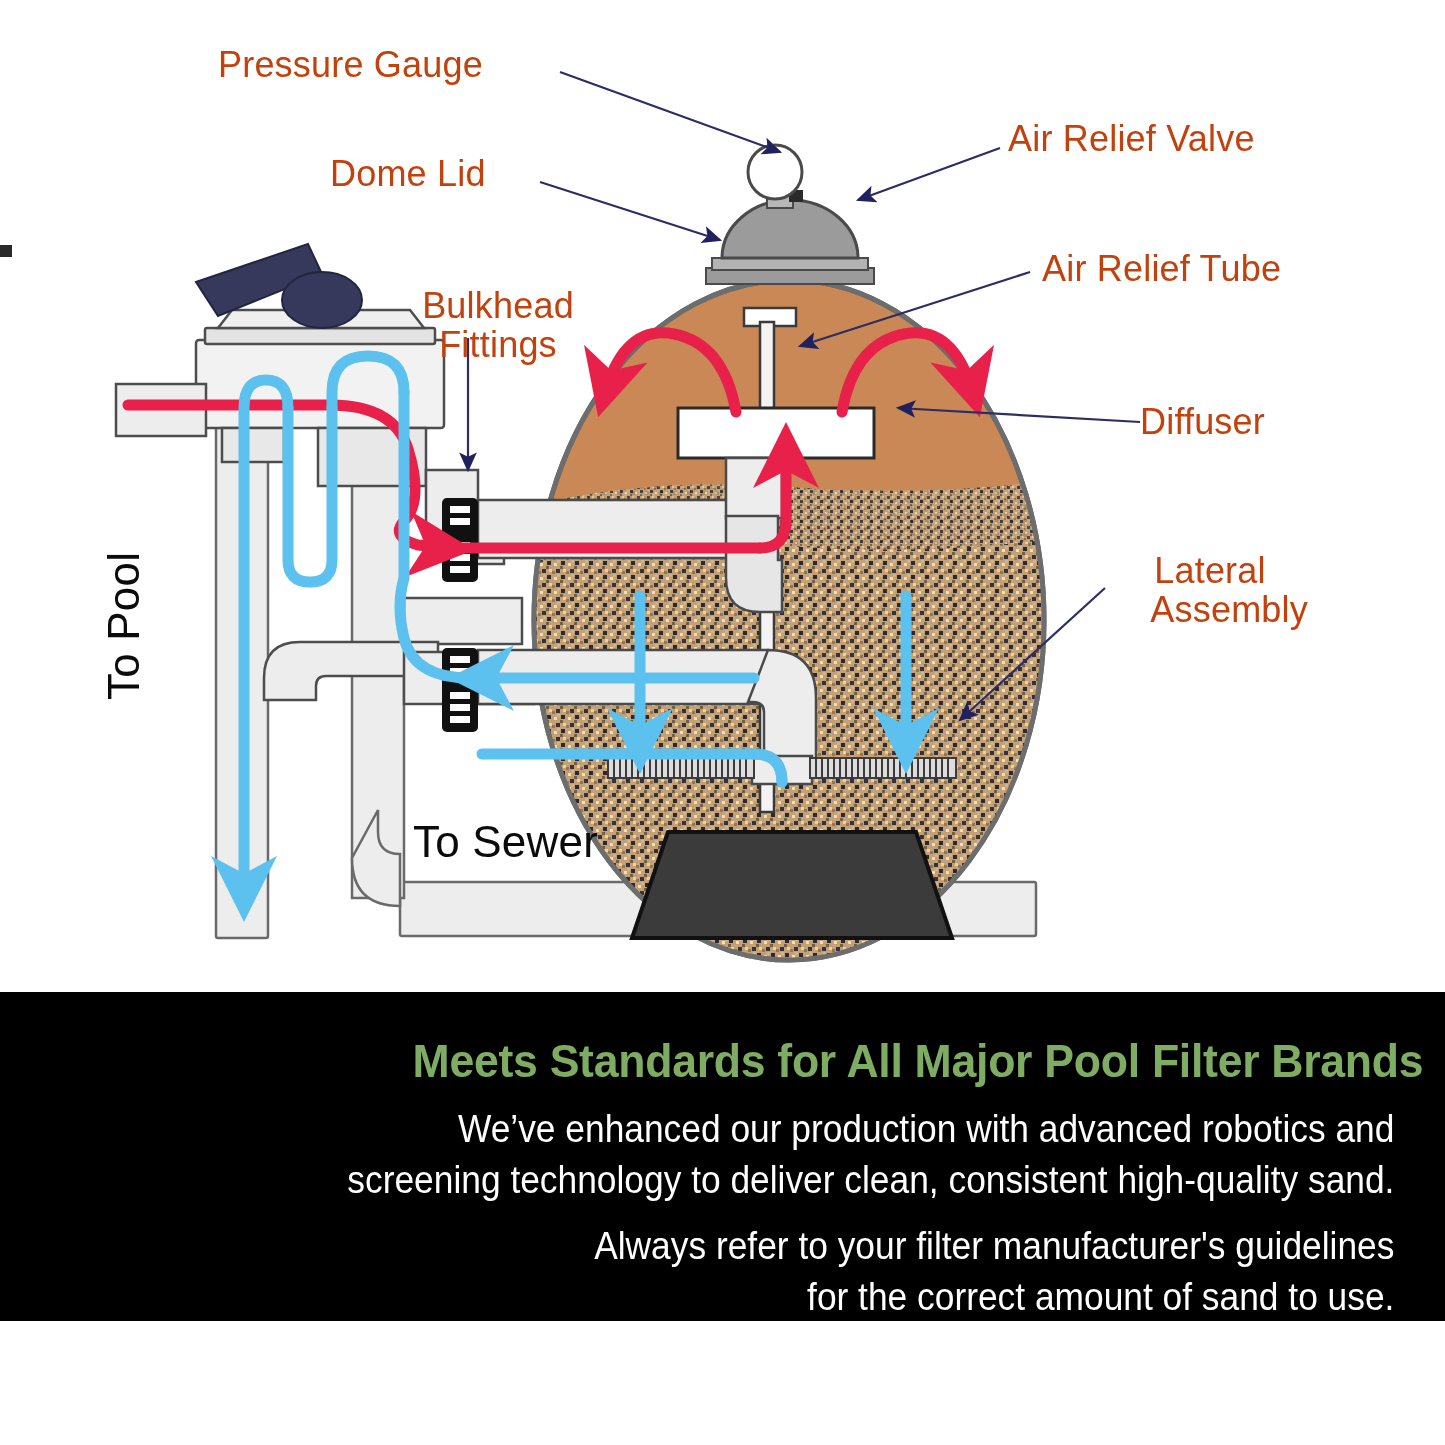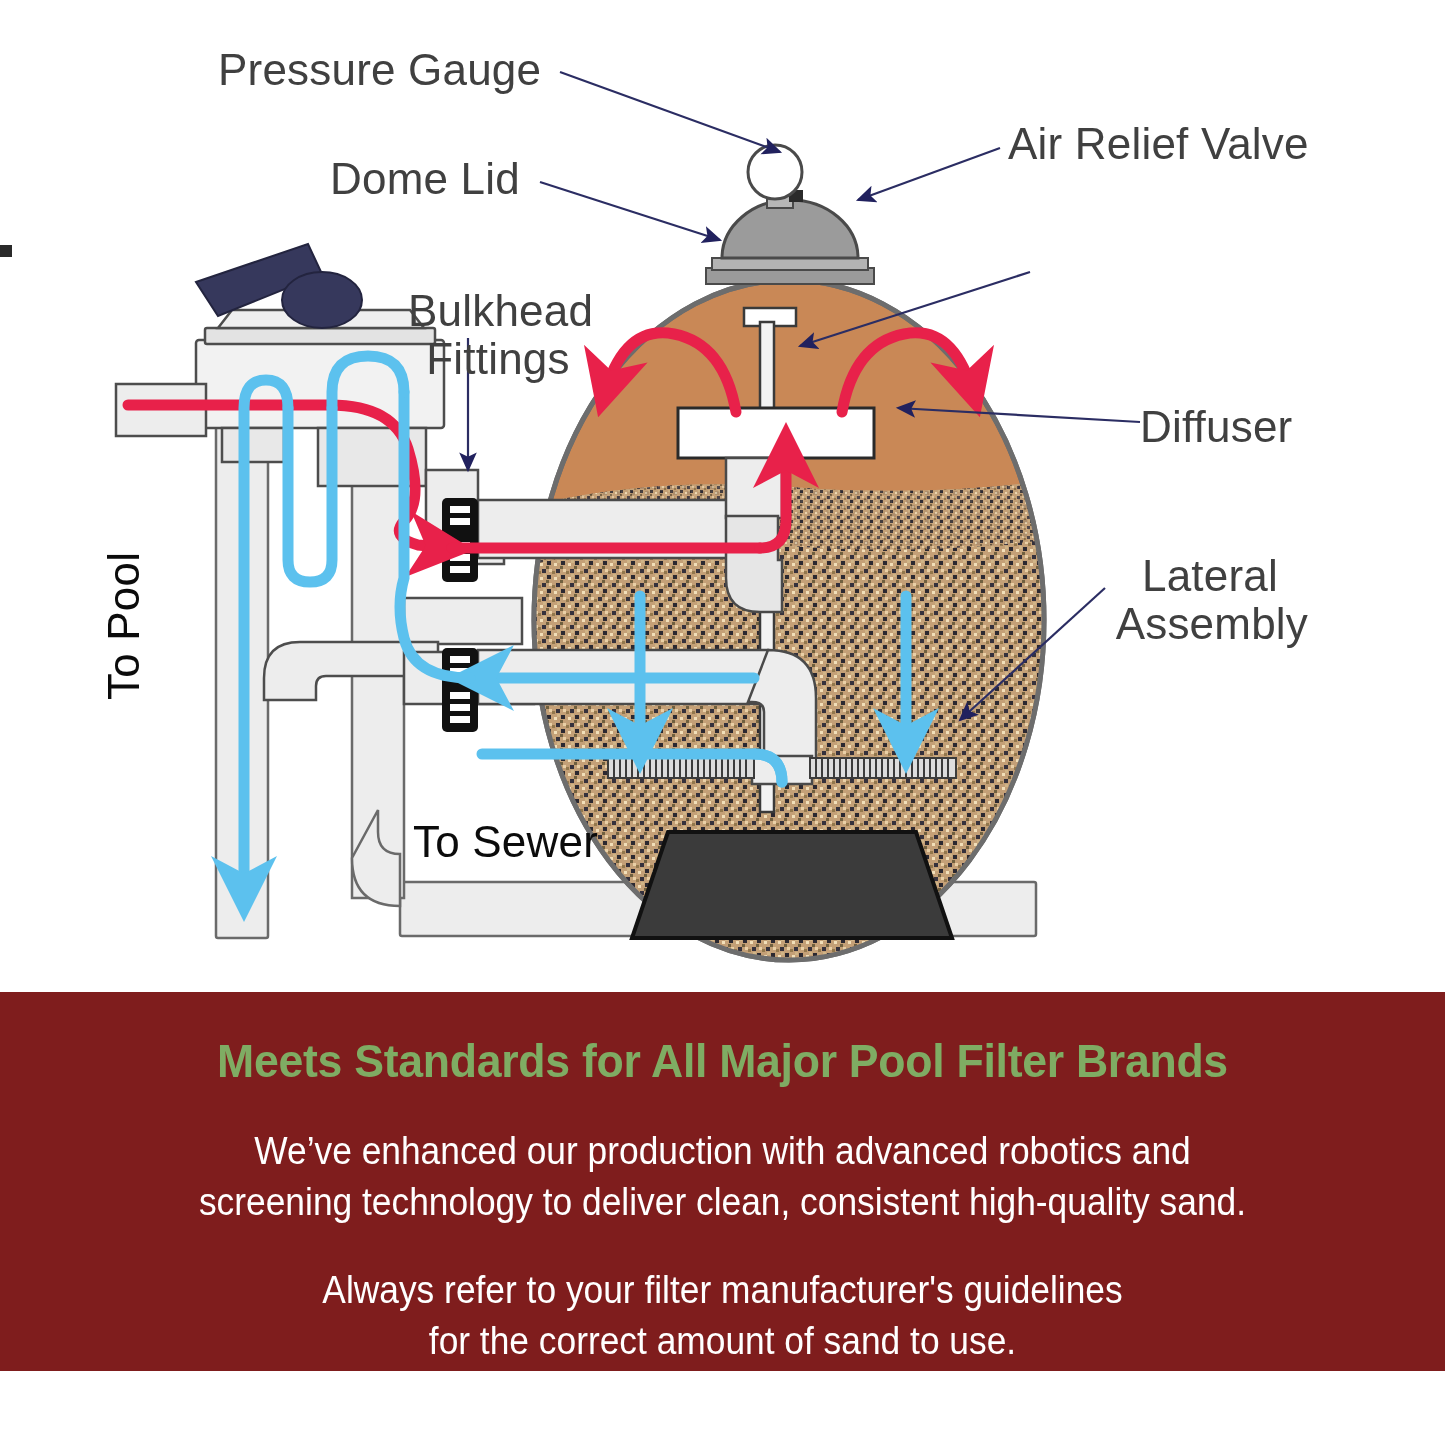--- a/index.html
+++ b/index.html
@@ -13,47 +13,47 @@
 
   
   #diagram-panel {
     position:absolute; left:0; top:0; width:1445px; height:992px;
     background:#ffffff; overflow:hidden;
   }
   #diagram-svg { position:absolute; left:0; top:0; width:1445px; height:992px; }
 
   .dlabel {
     position:absolute;
-    color:#404040;
+    color:#c2410c;
     font-family:"Liberation Sans", sans-serif;
-    font-size:44px;
+    font-size:36px;
     line-height:1.08;
     white-space:nowrap;
     letter-spacing:0.2px;
   }
   .blk { color:#0b0b0b; }
 
   
   #banner {
-    position:absolute; left:0; top:992px; width:1445px; height:379px;
-    background:#7f1d1d;
+    position:absolute; left:0; top:992px; width:1445px; height:329px;
+    background:#000000;
     color:#ffffff;
-    text-align:center;
+    text-align:right;
   }
   #banner-inner { padding-top:42px; }
   #headline {
     color:#7fac63;
     font-family:"Liberation Sans Narrow","Liberation Sans", sans-serif;
     font-weight:bold;
     font-size:46px;
     letter-spacing:-0.3px;
     transform:scaleX(0.97);
     white-space:nowrap;
   }
-  .body-block { margin-top:38px; }
+  .body-block { margin-top:16px; }
   .body-line {
     font-family:"Liberation Sans Narrow","Liberation Sans", sans-serif;
     font-size:38px;
     line-height:1.33;
     color:#ffffff;
     font-weight:400;
     transform:scaleX(0.93);
     white-space:nowrap;
   }
   .body-block2 { }
@@ -253,20 +253,21 @@
         <path d="M1105,588 L960,720" marker-end="url(#navyArrow)"></path>
       </g>
     </svg>
 
     <div class="dlabel" style="left:218px; top:46px;">Pressure Gauge</div>
 
     <div class="dlabel" style="left:1008px; top:120px;">Air Relief Valve</div>
 
     <div class="dlabel" style="left:330px; top:155px;">Dome Lid</div>
 
+    <div class="dlabel" style="left:1042px; top:250px;">Air Relief Tube</div>
 
     <div style="position:absolute; left:408px; top:262px; text-align:center; width:180px;margin-top:25px;">
       <div class="dlabel" style="position:static;">Bulkhead</div>
       <div class="dlabel" style="position:static;">Fittings</div>
     </div>
 
     <div class="dlabel" style="left:1140px; top:403px;">Diffuser</div>
 
     <div style="position:absolute; left:1112px; top:552px; text-align:center; width:196px;">
       <div class="dlabel" style="position:static;">Lateral</div>

